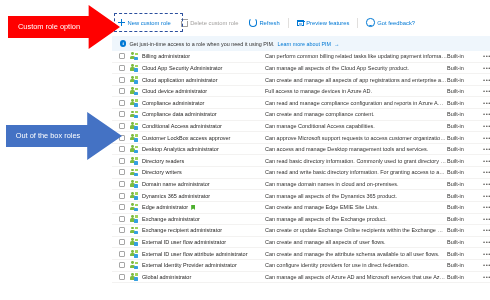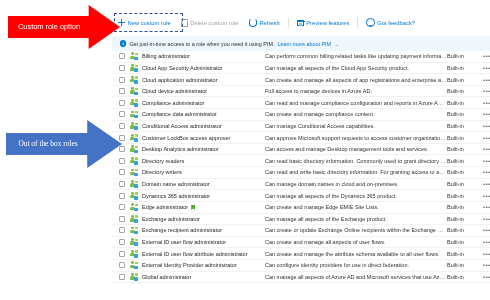--- a/index.html
+++ b/index.html
@@ -155,24 +155,24 @@
     color:#ffffff;
     font-size:7.4px;line-height:9.5px;
   }
   #callout-custom-role{
     left:8px;top:5px;width:112px;height:44px;
     background:#ff0000;
     clip-path:polygon(0 25%,72% 25%,72% 0,100% 50%,72% 100%,72% 75%,0 75%);
     padding-right:30px;box-sizing:border-box;
   }
   #callout-builtin-roles{
-    left:6px;top:120px;width:116px;height:48px;
+    left:6px;top:112px;width:116px;height:48px;
     background:#4472c4;
     clip-path:polygon(0 27%,70% 27%,70% 0,100% 50%,70% 100%,70% 73%,0 73%);
-    padding-right:32px;box-sizing:border-box;font-family:Liberation Serif, serif;
+    padding-right:32px;box-sizing:border-box;
   }
 </style>
 </head>
 <body>
 
 <div id="azure-panel">
 
   <div id="command-bar">
 
     <div class="cmd first">

